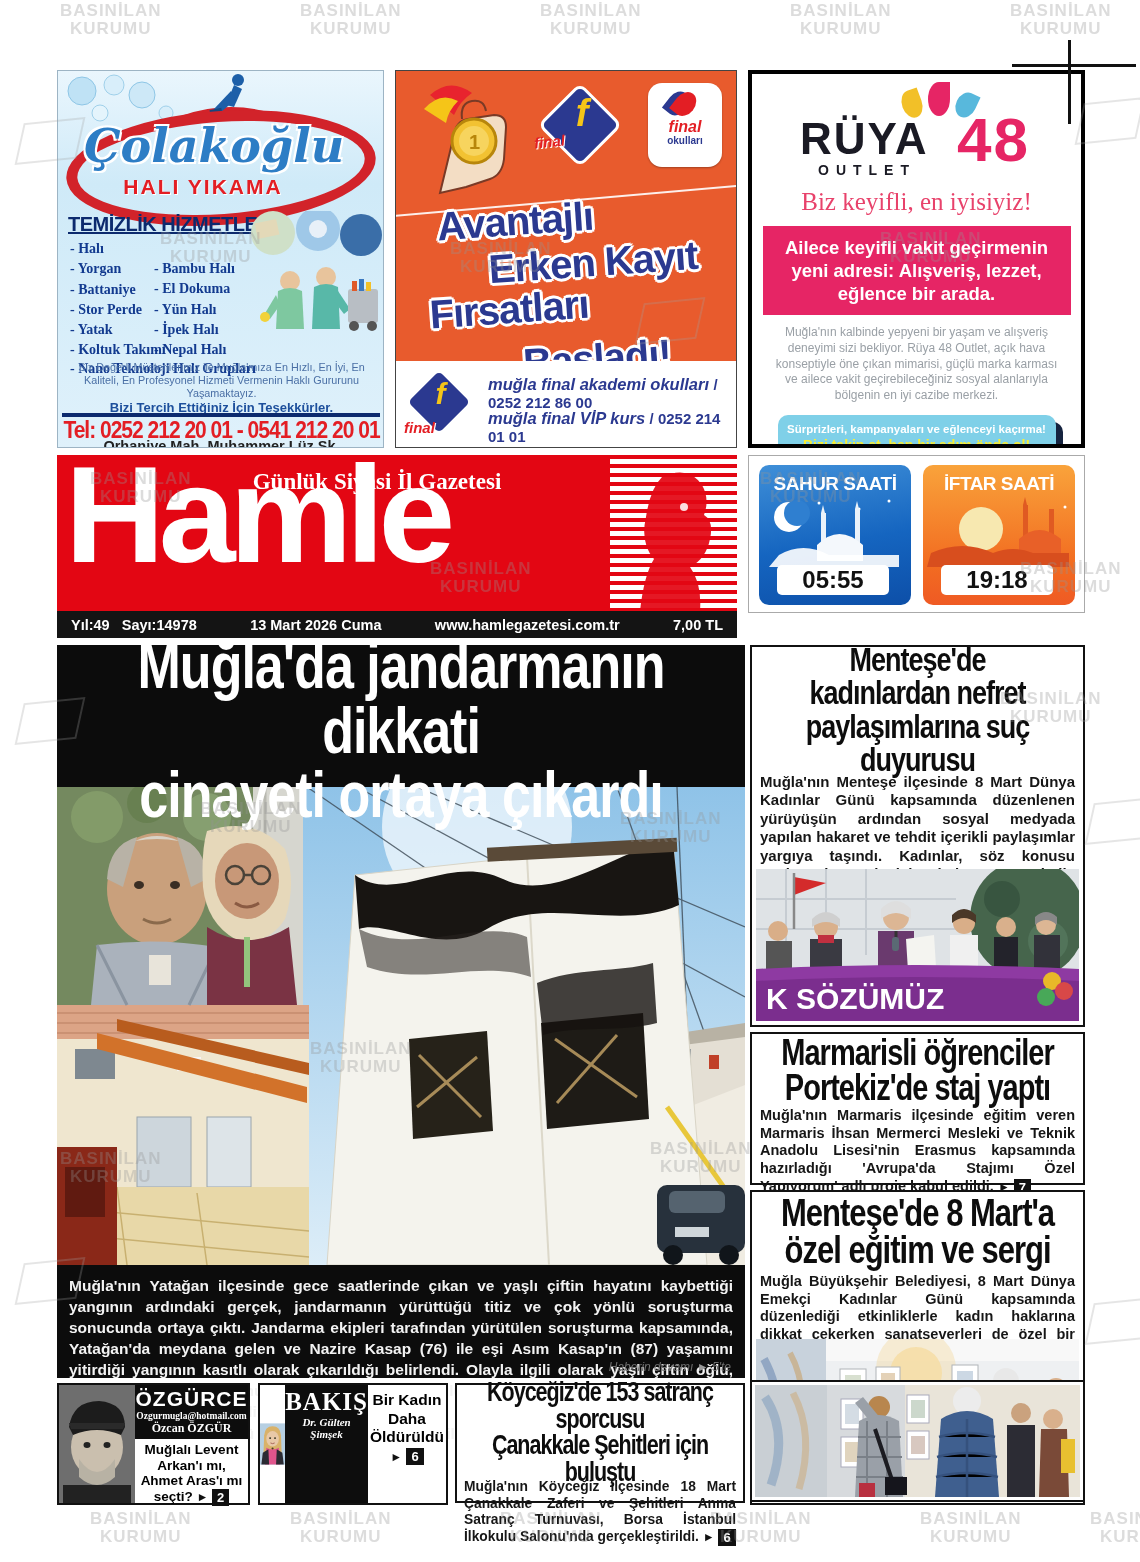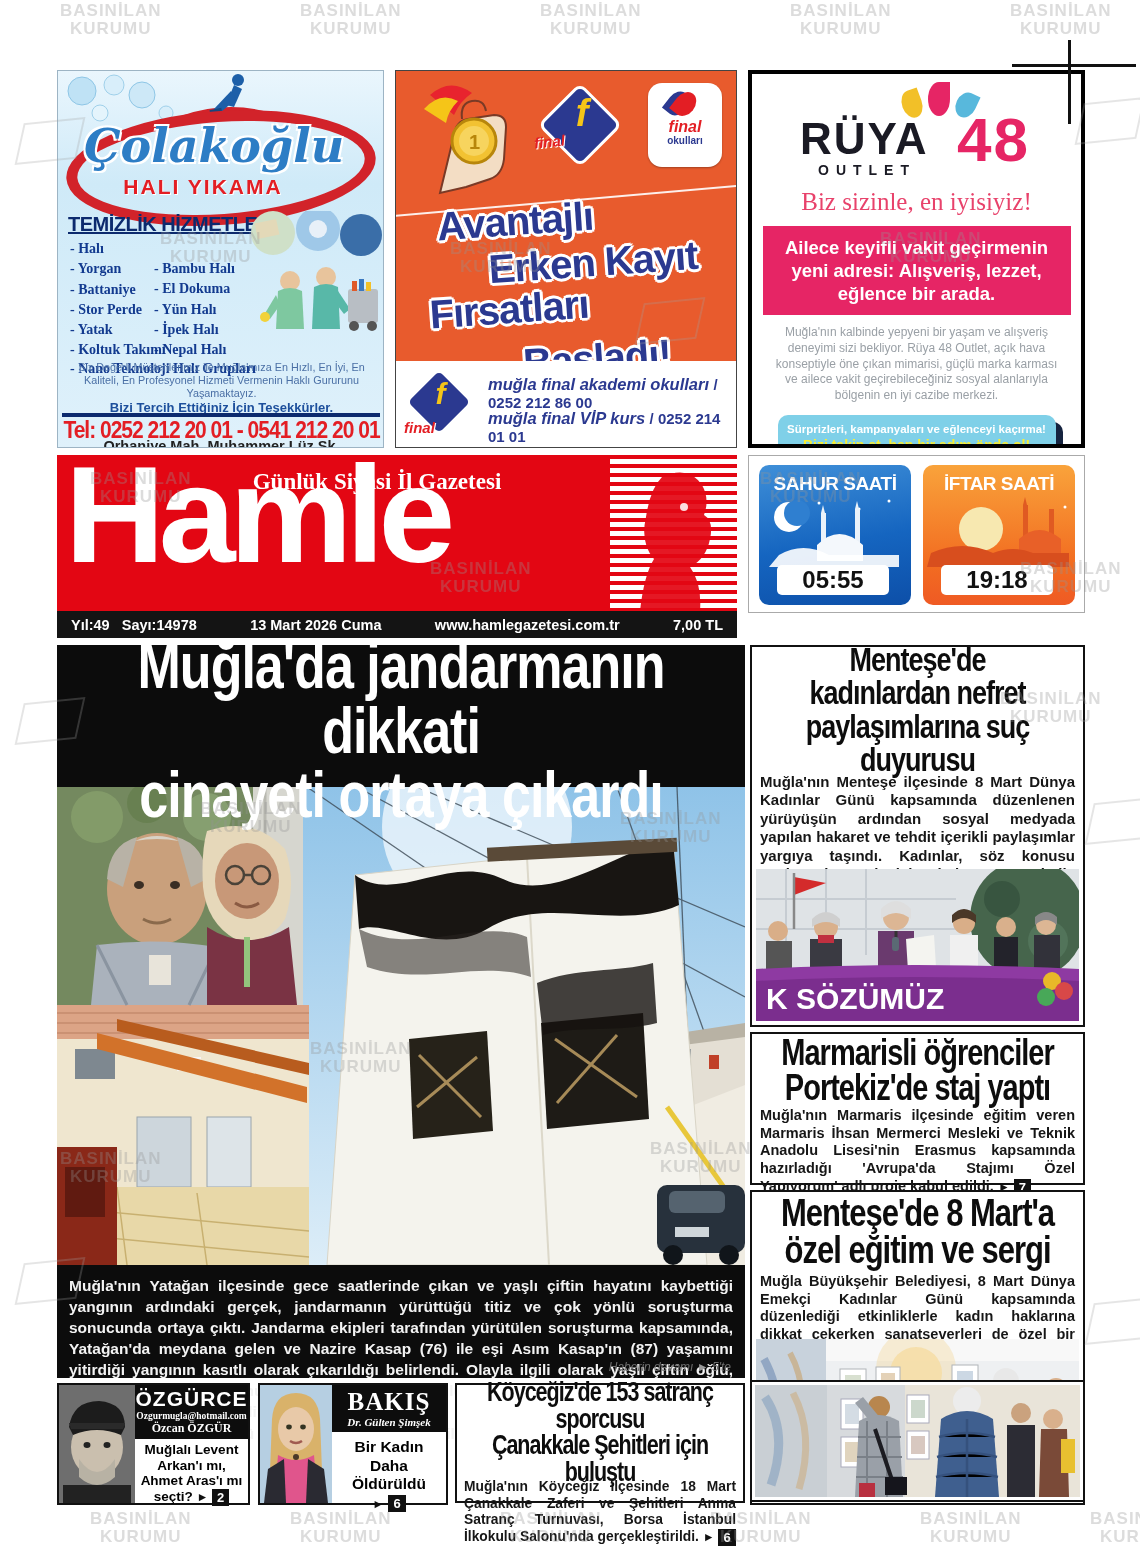--- a/index.html
+++ b/index.html
@@ -246,21 +246,21 @@
 
   <div id="ad3" class="abs">
     <div class="brandrow">
       <div class="drop" style="left:150px;top:2px;width:20px;height:28px;background:#f2c028;transform:rotate(160deg);"></div>
       <div class="drop" style="left:176px;top:-6px;width:22px;height:34px;background:#e62565;transform:rotate(180deg);"></div>
       <div class="drop" style="left:204px;top:4px;width:20px;height:26px;background:#58b8dc;transform:rotate(205deg);"></div>
       <div class="ruya">RÜYA</div>
       <div class="outlet">OUTLET</div>
       <div class="n48">48</div>
     </div>
-    <div class="slogan">Biz sizinle, en iyisiyiz!</div>
+    <div class="slogan">Biz keyifli, en iyisiyiz!</div>
     <div class="pinkbox">Ailece keyifli vakit geçirmenin yeni adresi: Alışveriş, lezzet, eğlence bir arada.</div>
     <div class="para">Muğla'nın kalbinde yepyeni bir yaşam ve alışveriş deneyimi sizi bekliyor. Rüya 48 Outlet, açık hava konseptiyle öne çıkan mimarisi, güçlü marka karması ve ailece vakit geçirebileceğiniz sosyal alanlarıyla bölgenin en iyi cazibe merkezi.</div>
     <div class="cta">
       <div class="l1">Sürprizleri, kampanyaları ve eğlenceyi kaçırma!</div>
       <div class="l2">Bizi takip et, hep bir adım önde ol!</div>
 
     </div>
   </div>
 
   <div id="masthead" class="abs">
@@ -574,21 +574,21 @@
       <path d="M12 34 Q14 8 36 8 Q58 8 60 34 L62 86 Q50 96 36 96 Q22 96 10 86 Z" fill="#d9b26a"></path>
       <ellipse cx="36" cy="44" rx="18" ry="22" fill="#e8c9a8"></ellipse>
       <ellipse cx="29" cy="42" rx="2.8" ry="2.4" fill="#332"></ellipse>
         <ellipse cx="43" cy="42" rx="2.8" ry="2.4" fill="#332"></ellipse>
       <path d="M30 56 Q36 60 42 56" stroke="#a05a50" stroke-width="2.5" fill="none"></path>
       <path d="M18 70 Q36 80 54 70 L58 118 L14 118 Z" fill="#e0558c"></path>
       <path d="M8 84 L24 74 L26 118 L4 118 Z" fill="#2a2a32"></path>
       <path d="M64 84 L48 74 L46 118 L68 118 Z" fill="#2a2a32"></path>
       <circle cx="36" cy="72" r="3" fill="#4a3828"></circle>
     </svg>
-    <div style="flex:1;display:flex;flex-direction:column;">
+    <div style="flex:1;display:flex;flex-direction:row;">
       <div class="colhead" style="padding:3px 0 4px;">
         <div class="serifb" style="font-size:25px;font-weight:800;letter-spacing:1px;">BAKIŞ</div>
         <div class="serifb" style="font-size:11px;font-weight:bold;font-style:italic;">Dr. Gülten Şimşek</div>
       </div>
       <div style="flex:1;text-align:center;font-weight:800;font-size:15.5px;line-height:1.2;padding:6px 2px 2px;">
         <span>Bir Kadın Daha Öldürüldü</span><br>
         <span class="arrow">►</span>
         <span class="badge">6</span>
       </div>
     </div>

